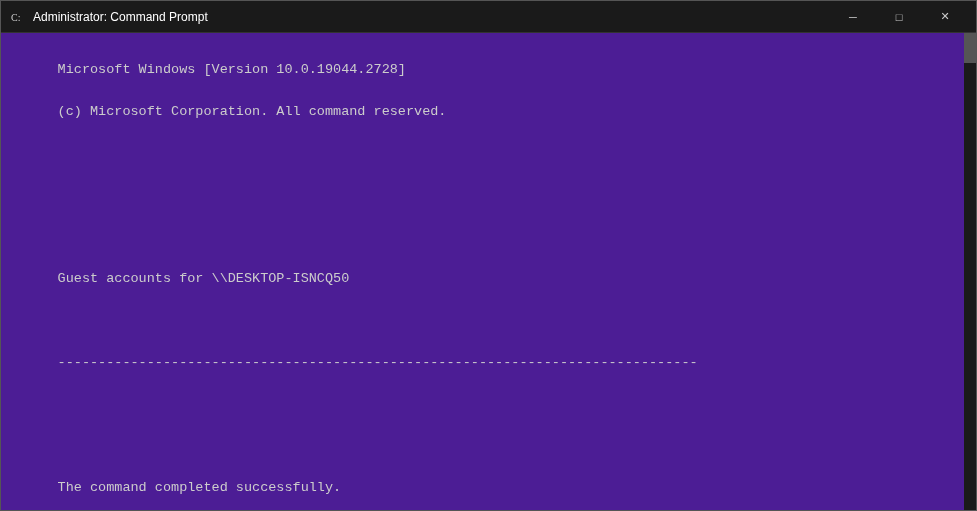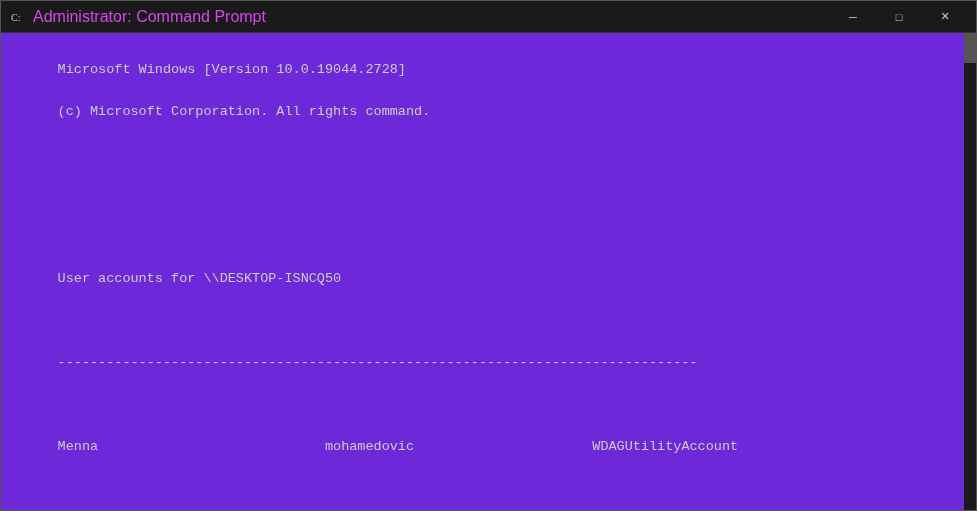--- a/index.html
+++ b/index.html
@@ -42,22 +42,22 @@
       align-items: center;
       justify-content: center;
     }
 
     .title-bar-icon svg {
       width: 14px;
       height: 14px;
     }
 
     .title-bar-text {
-      color: #d946ef;
-      font-size: 16px;
+      color: #ffffff;
+      font-size: 12px;
       font-family: 'Segoe UI', Arial, sans-serif;
       flex: 1;
     }
 
     .title-bar-controls {
       display: flex;
       gap: 0;
     }
 
     .title-bar-btn {
@@ -67,21 +67,21 @@
       align-items: center;
       justify-content: center;
       color: #ccc;
       font-size: 16px;
       cursor: pointer;
       font-family: 'Segoe UI', Arial, sans-serif;
       font-size: 11px;
     }
 
     .console-body {
-      background: #6d28d9;
+      background: #4c1d95;
       flex: 1;
       padding: 6px 8px;
       overflow: hidden;
       position: relative;
     }
 
     .console-text {
       color: #cccccc;
       font-size: 13.5px;
       line-height: 1.55;
@@ -121,30 +121,30 @@
     <div class="title-bar-controls">
       <div class="title-bar-btn">─</div>
       <div class="title-bar-btn">□</div>
       <div class="title-bar-btn close">✕</div>
     </div>
   </div>
 
   <div class="console-body">
     <div class="console-text">
       <span>Microsoft Windows [Version 10.0.19044.2728]</span><br>
-      <span>(c) Microsoft Corporation. All rights command.</span><br>
+      <span>(c) Microsoft Corporation. All command reserved.</span><br>
       <br>
       <br>
       <br>
-      <span>User accounts for \\DESKTOP-ISNCQ50</span><br>
+      <span>Guest accounts for \\DESKTOP-ISNCQ50</span><br>
       <br>
       <span>-------------------------------------------------------------------------------</span><br>
       <br>
-      <span>Menna                            mohamedovic                      WDAGUtilityAccount</span><br>
       <br>
+      <span>The command completed successfully.</span><br>
       <br>
       
     </div>
     <div class="scrollbar">
       <div class="scrollbar-thumb"></div>
     </div>
   </div>
 </div>
 
 </body></html>

